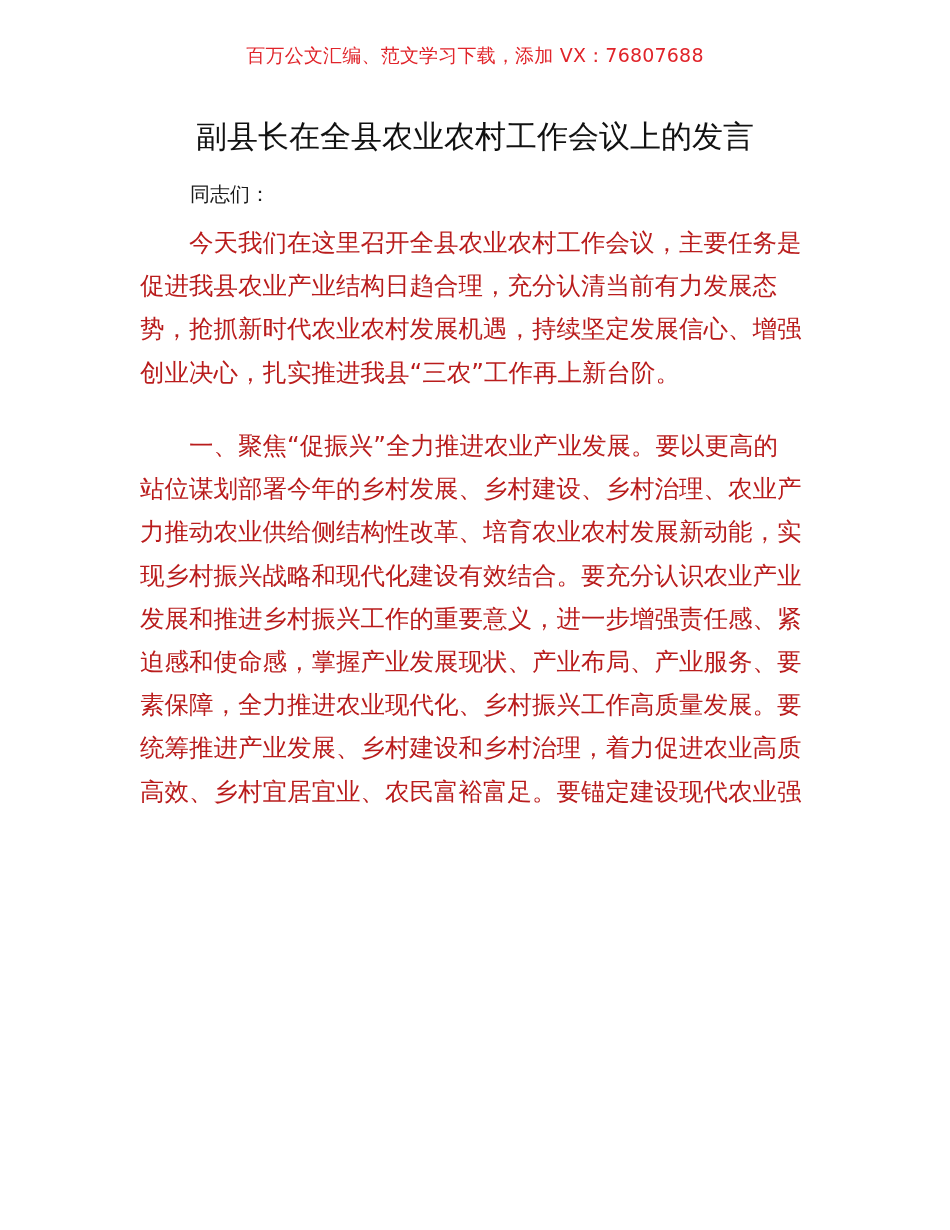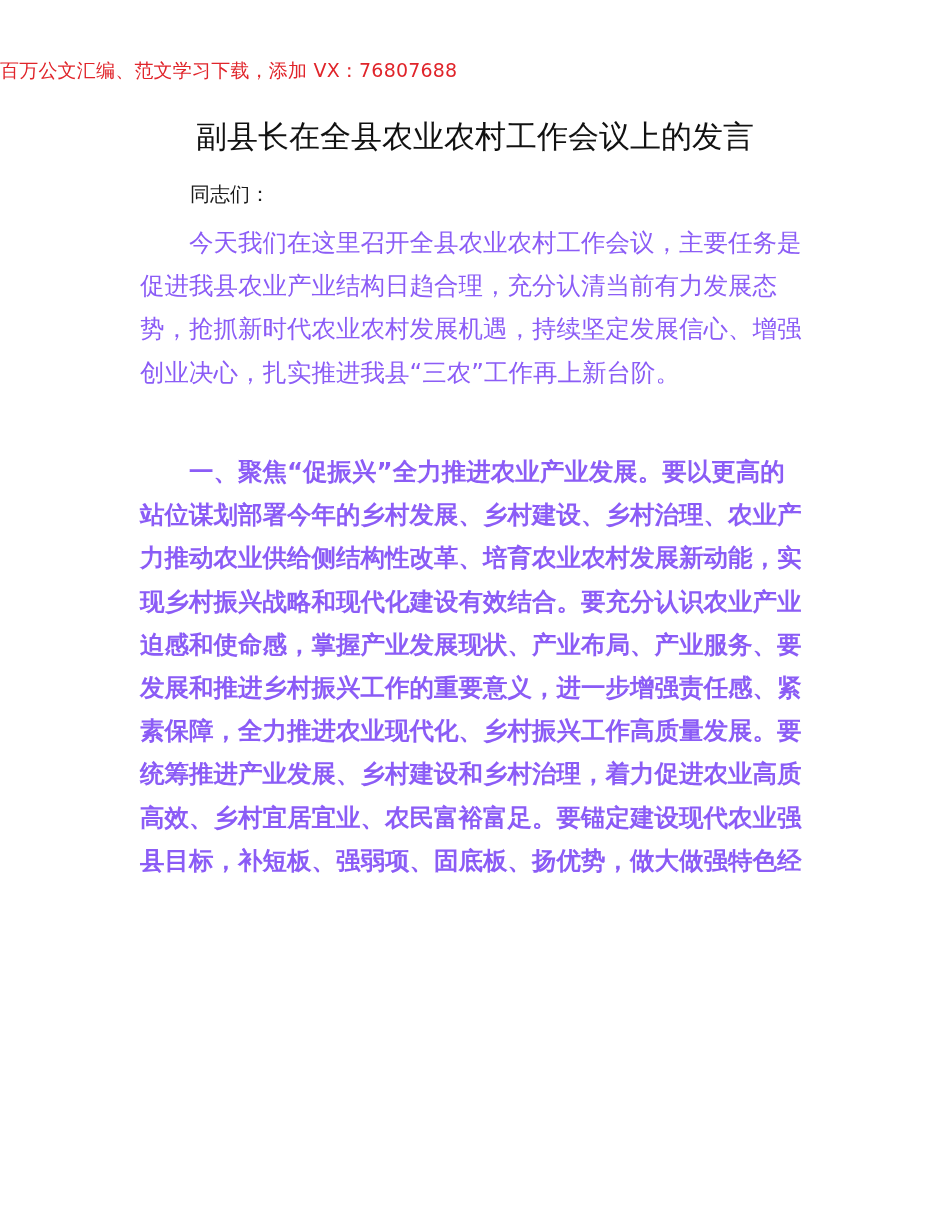--- a/index.html
+++ b/index.html
@@ -17,23 +17,24 @@
     }
     .page {
       position: absolute;
       left: 0; top: 0;
       width: 950px;
       height: 1230px;
       background: #ffffff;
     }
     .watermark {
       position: absolute;
-      top: 55px;
+      top: 40px;
       left: 0;
       width: 950px;
+      text-align: center;
       font-size: 19px;
       color: #e0242a;
       letter-spacing: 0.2px;
       line-height: 30px;
       white-space: nowrap;
     }
     .doc-title {
       position: absolute;
       top: 114px;
       left: 0;
@@ -43,40 +44,40 @@
       line-height: 44px;
       color: #111111;
       white-space: nowrap;
     }
     .body-text {
       position: absolute;
       left: 140px;
       width: 676px;
       font-size: 24.5px;
       line-height: 43.2px;
-      color: #8b5cf6;
+      color: #b91c1c;
     }
     .greeting {
       position: absolute;
       left: 190px;
       top: 174px;
       font-size: 20px;
       line-height: 40px;
       white-space: nowrap;
     }
     .line {
       display: block;
       white-space: nowrap;
       height: 43.2px;
     }
     .line.indent {
       padding-left: 49px;
     }
     #para-1 { position: absolute; top: 221px; left: 140px; }
-    #para-2 { position: absolute; top: 450px; left: 140px; font-weight: bold; }
+    #para-2 { position: absolute; top: 424px; left: 140px; }
   </style>
 </head>
 <body>
 
 <div class="page">
 
   <div class="watermark">百万公文汇编、范文学习下载，添加 VX：76807688</div>
 
   <h1 class="doc-title" style="margin:0;font-weight:normal;">副县长在全县农业农村工作会议上的发言</h1>
 
@@ -87,21 +88,20 @@
     <span class="line">促进我县农业产业结构日趋合理，充分认清当前有力发展态</span>
     <span class="line">势，抢抓新时代农业农村发展机遇，持续坚定发展信心、增强</span>
     <span class="line">创业决心，扎实推进我县“三农”工作再上新台阶。</span>
   </div>
 
   <div id="para-2" class="body-text">
     <span class="line indent">一、聚焦“促振兴”全力推进农业产业发展。要以更高的</span>
     <span class="line">站位谋划部署今年的乡村发展、乡村建设、乡村治理、农业产</span>
     <span class="line">力推动农业供给侧结构性改革、培育农业农村发展新动能，实</span>
     <span class="line">现乡村振兴战略和现代化建设有效结合。要充分认识农业产业</span>
+    <span class="line">发展和推进乡村振兴工作的重要意义，进一步增强责任感、紧</span>
     <span class="line">迫感和使命感，掌握产业发展现状、产业布局、产业服务、要</span>
-    <span class="line">发展和推进乡村振兴工作的重要意义，进一步增强责任感、紧</span>
     <span class="line">素保障，全力推进农业现代化、乡村振兴工作高质量发展。要</span>
     <span class="line">统筹推进产业发展、乡村建设和乡村治理，着力促进农业高质</span>
     <span class="line">高效、乡村宜居宜业、农民富裕富足。要锚定建设现代农业强</span>
-    <span class="line">县目标，补短板、强弱项、固底板、扬优势，做大做强特色经</span>
   </div>
 
 </div>
 
 </body></html>

